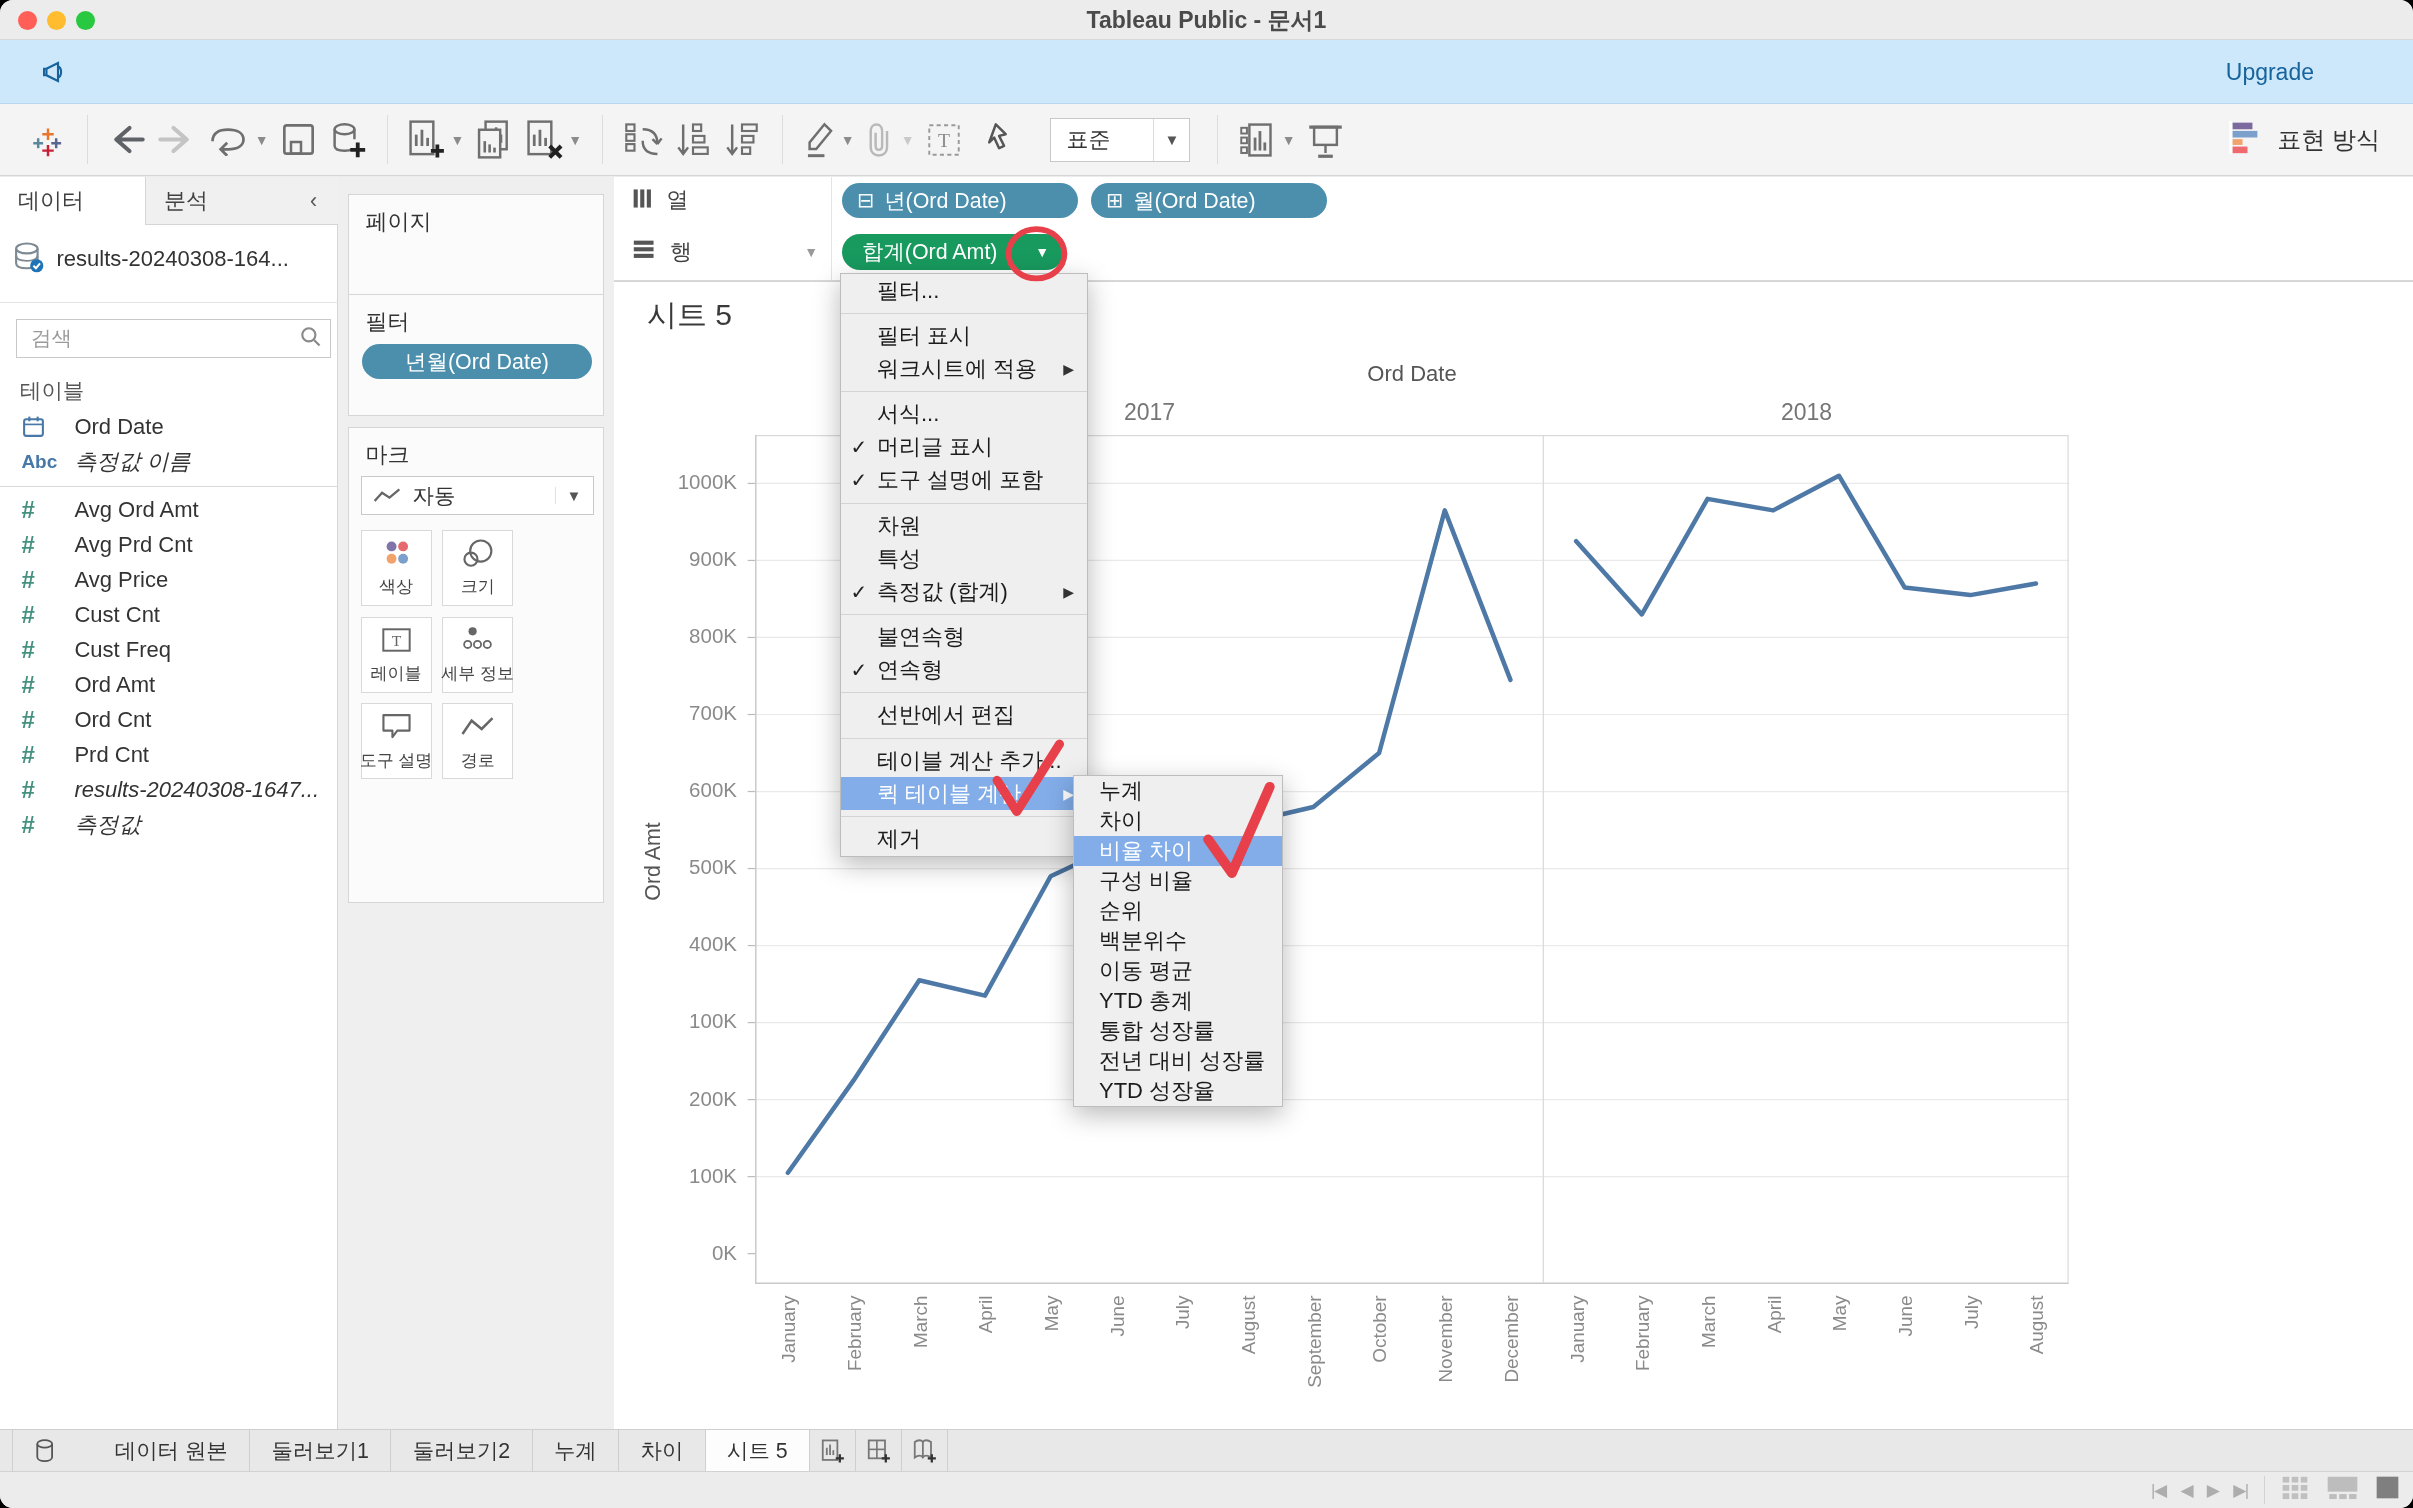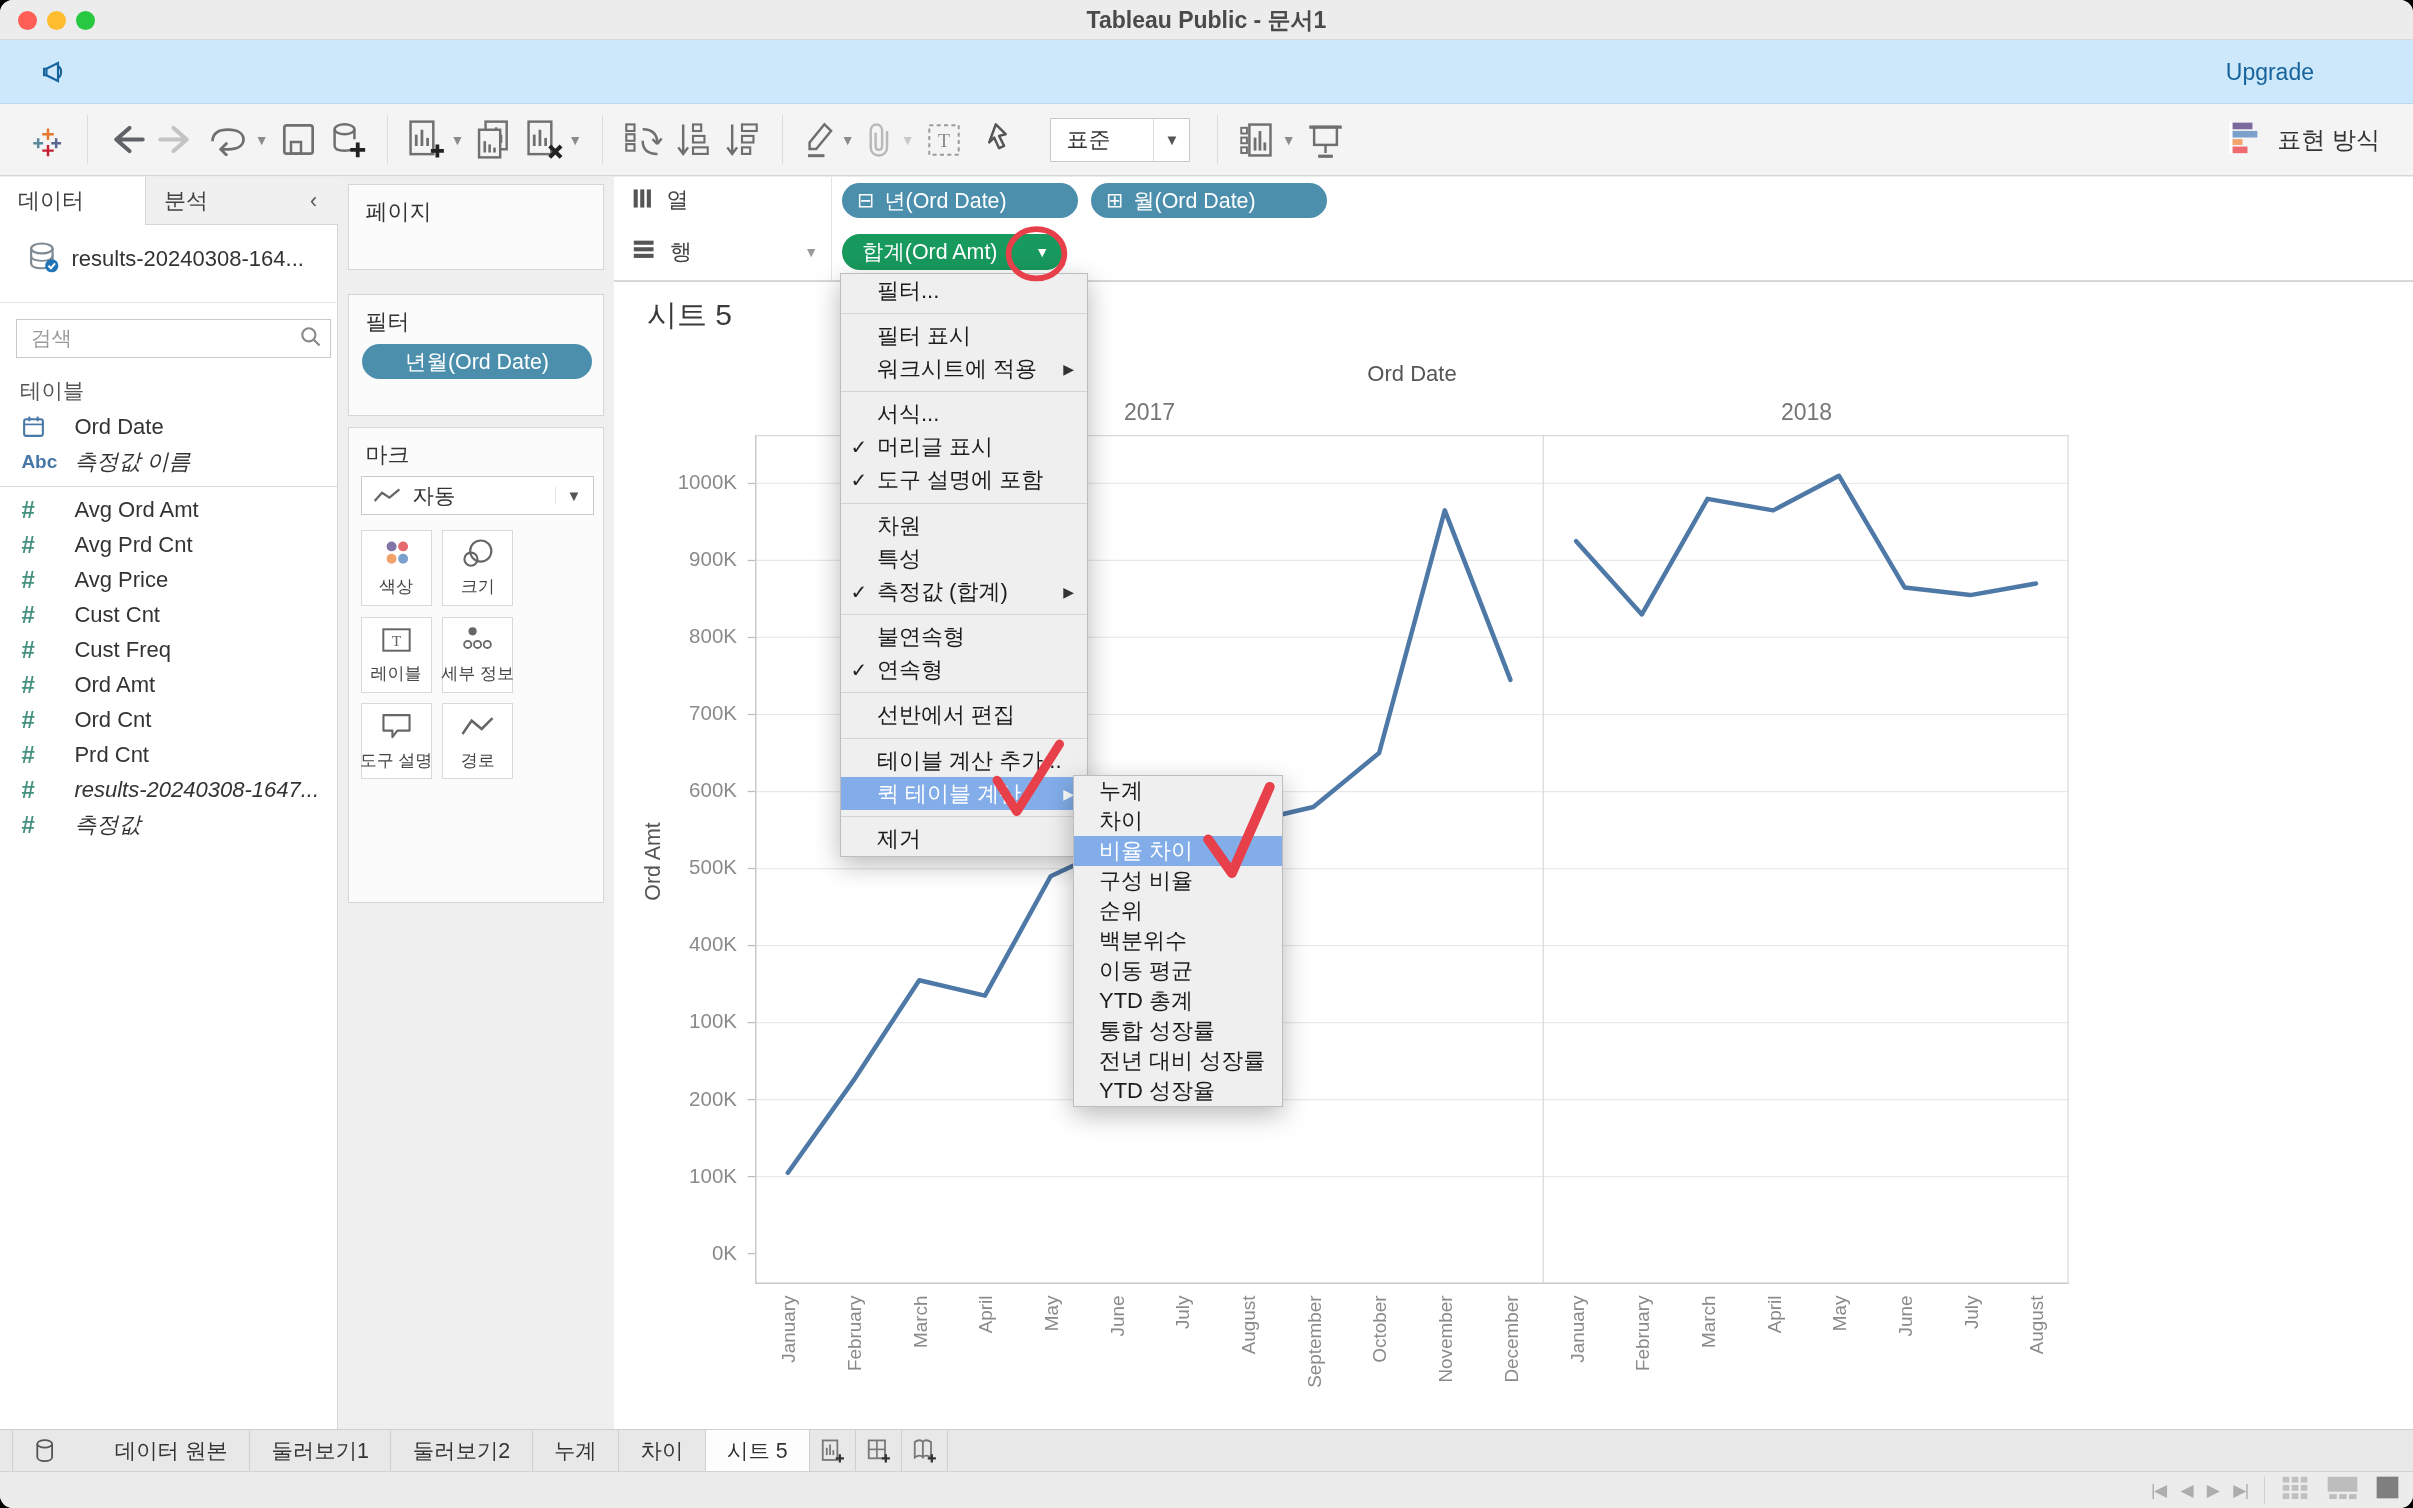--- a/index.html
+++ b/index.html
@@ -33,21 +33,21 @@
   .fit-select .fit-label{flex:1;padding-left:15px;font-size:22px;color:#333;}
   .fit-select .fit-caret{width:36px;height:100%;border-left:0.8px solid #dcdcdc;display:flex;align-items:center;justify-content:center;font-size:15px;color:#555;}
   .showme-btn{position:absolute;right:33px;top:0;height:72px;display:flex;align-items:center;font-size:24px;color:#333;}
   .showme-bars{display:inline-block;margin-right:13px;}
   
   .left-panel{left:0;top:177px;width:338px;height:1253px;background:#fff;border-right:0.8px solid #d5d5d5;}
   .lp-tabs{left:0;top:0;width:338px;height:48px;display:flex;}
   .lp-tab{flex:0 0 145px;height:48px;line-height:48px;padding-left:18px;font-size:22px;color:#404040;}
   .lp-tab.inactive{background:#f0f0f0;border-bottom:0.8px solid #d5d5d5;border-left:0.8px solid #d5d5d5;flex:1;}
   .lp-collapse{width:49px;height:48px;line-height:48px;text-align:center;font-size:21.4px;color:#555;background:#f0f0f0;border-bottom:0.8px solid #d5d5d5;}
-  .ds-row{left:0;top:59px;width:344px;height:46px;display:flex;align-items:center;padding-left:27px;border-bottom:0;}
+  .ds-row{left:0;top:59px;width:344px;height:46px;display:flex;align-items:center;padding-left:12px;border-bottom:0;}
   .ds-label{font-size:22px;color:#333;margin-left:11.5px;}
   .lp-div1{left:0;top:125px;width:338px;height:0.8px;background:#e3e3e3;}
   .search-row{left:0;top:138px;width:338px;height:46px;display:flex;align-items:center;padding:0 11.5px 0 16.4px;}
   .search-box{flex:1;height:39px;border:0.8px solid #c9c9c9;background:#fff;display:flex;align-items:center;padding:0 8.2px 0 11.5px;}
   .search-box input{border:none;outline:none;flex:1;font-size:20.5px;color:#333;font-family:inherit;background:transparent;min-width:0;}
   .search-box input::placeholder{color:#9a9a9a;}
   .tool-ic{margin-left:11.5px;color:#777;}
   .vline{width:0.8px;height:33px;background:#d9d9d9;margin-left:11.5px;}
   .tables-label{left:20px;top:199px;font-size:21.4px;color:#555;}
   .fields{left:0;top:232px;width:338px;}
@@ -55,21 +55,21 @@
   .field-icon{width:53px;font-size:21.4px;display:flex;align-items:center;}
   .field-icon.hash{color:#459181;font-size:24px;font-weight:bold;}
   .field-icon.abc{color:#4878a8;font-size:19px;font-weight:bold;}
   .field-label{font-size:22px;color:#333;white-space:nowrap;}
   .field-label.italic{font-style:italic;}
   .field-divider{height:0.8px;background:#d9d9d9;margin:6.6px 0 6.6px 0;}
   
   .cards-col{left:338px;top:177px;width:276px;height:1253px;background:#efefef;}
   .card{position:absolute;left:10px;width:256px;background:#fbfbfb;border:0.8px solid #d6d6d6;}
   .card-title{font-size:22px;color:#333;padding:11.5px 0 0 16.4px;}
-  .card-pages{top:7px;height:86px;}
+  .card-pages{top:17px;height:102px;}
   .card-filters{top:117px;height:122px;}
   .card-marks{top:250px;height:476px;}
   .pill{border-radius:18px;color:#fff;font-size:21.4px;display:flex;align-items:center;justify-content:center;}
   .filter-pill{position:absolute;left:13px;top:49px;width:230px;height:35px;background:#4b8fad;}
   .marks-type{position:absolute;left:11.5px;top:48px;width:233px;height:39px;border:0.8px solid #c9c9c9;background:#fff;display:flex;align-items:center;}
   .marks-type .mt-label{flex:1;font-size:21.4px;color:#333;margin-left:11.5px;}
   .marks-type .mt-caret{width:38px;text-align:center;font-size:15px;color:#555;border-left:0.8px solid #e2e2e2;}
   .marks-grid{position:absolute;left:11.5px;top:102px;width:233px;display:flex;flex-wrap:wrap;gap:10.7px;}
   .mark-btn{width:71px;height:76px;border:0.8px solid #d9d9d9;background:#fff;display:flex;flex-direction:column;align-items:center;justify-content:flex-end;padding-bottom:6.6px;}
   .mark-btn .mb-icon{flex:1;display:flex;align-items:center;}

